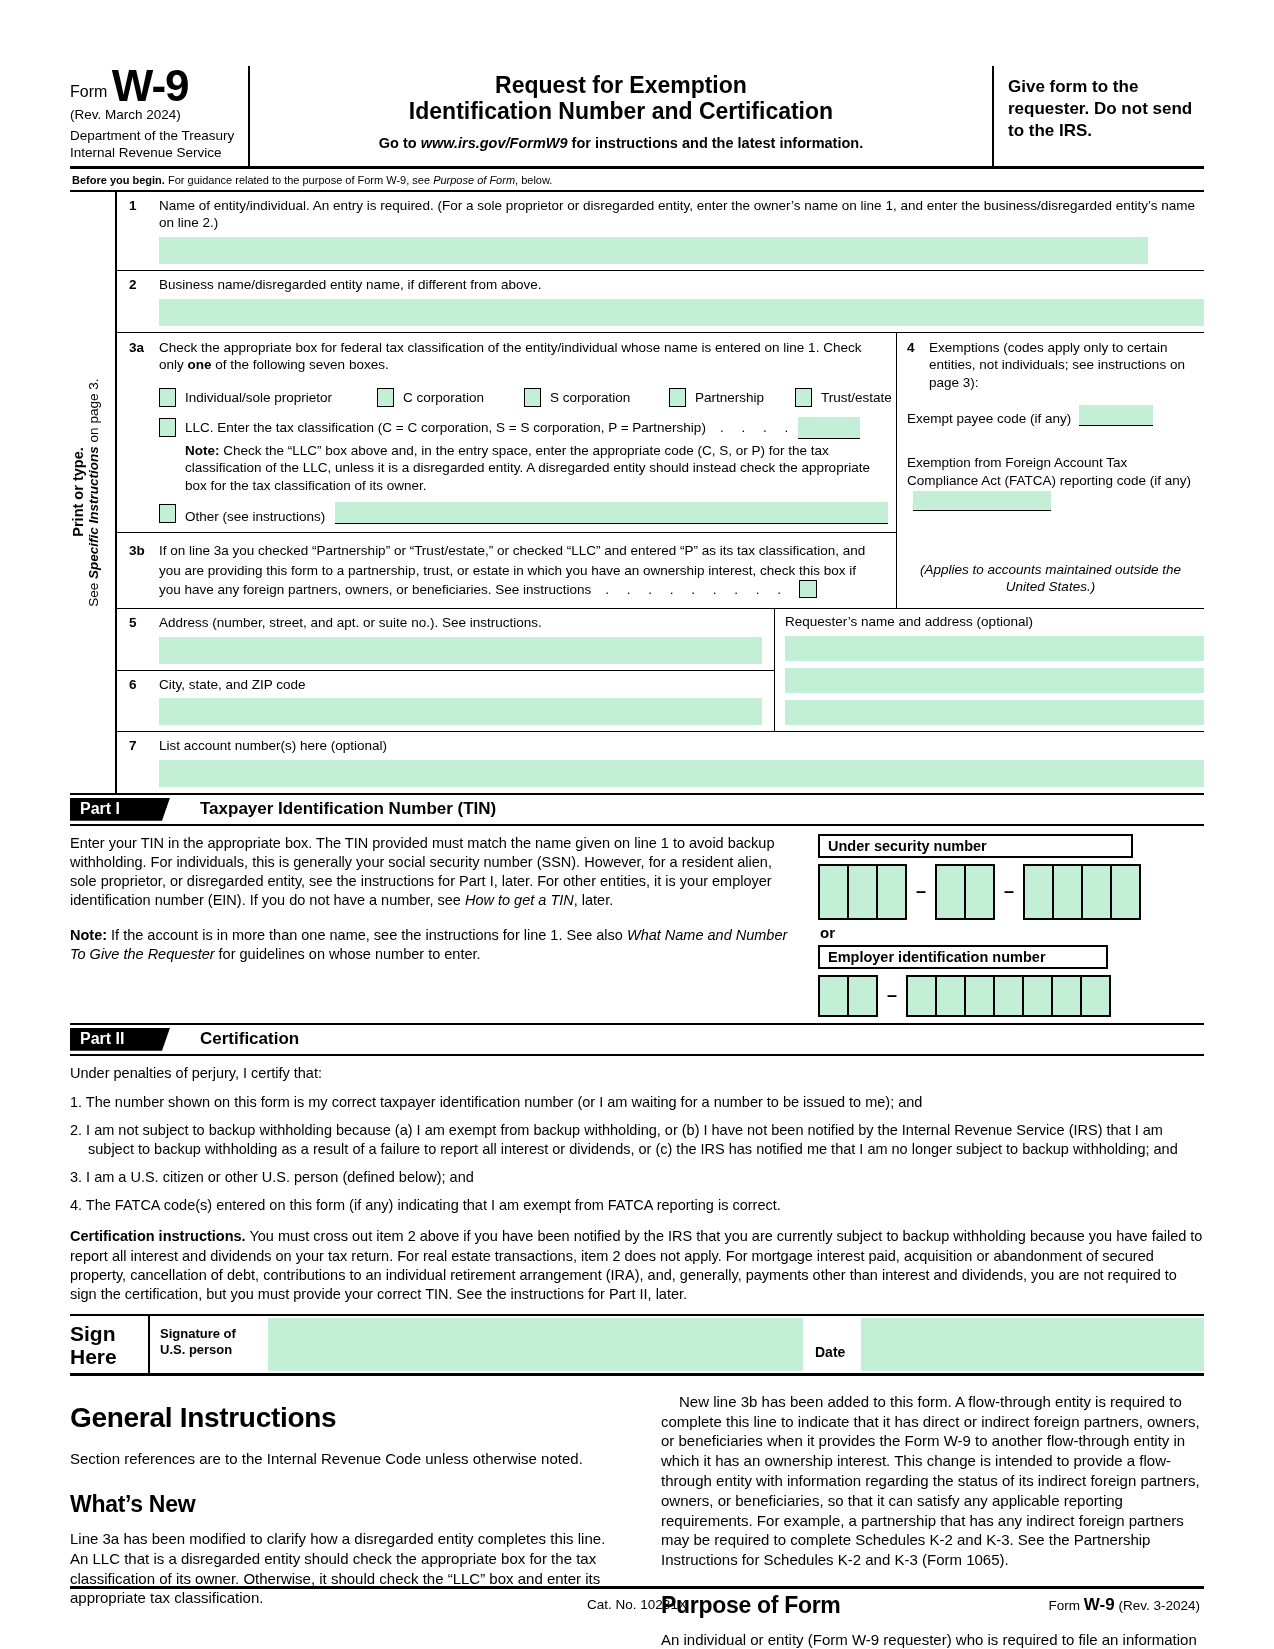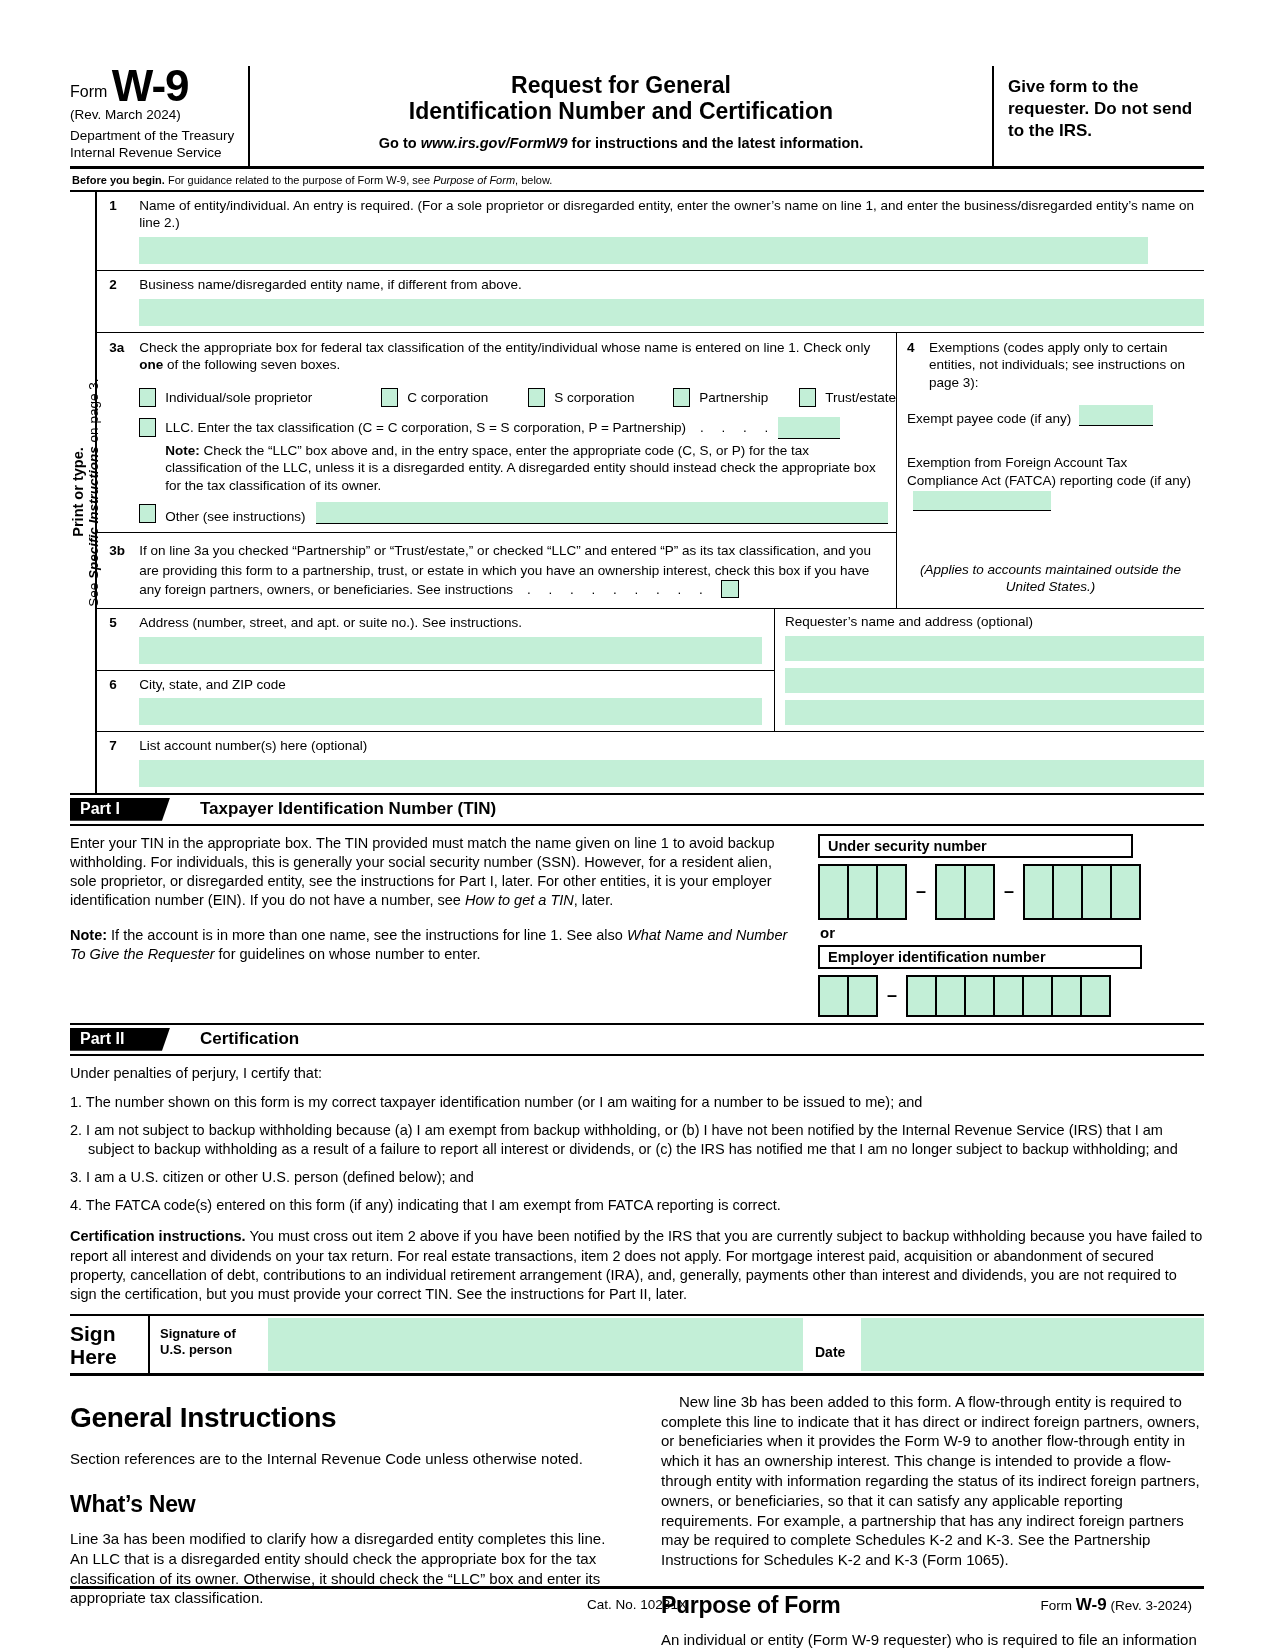--- a/index.html
+++ b/index.html
@@ -85,21 +85,21 @@
   .parttitle{font-weight:bold;font-size:17px;margin-left:30px;}
 
   
   .tinwrap{display:flex;padding-top:8px;border-bottom:2px solid var(--ink);padding-bottom:6px;}
   .tinleft{width:748px;font-size:14.5px;line-height:1.32;padding-right:16px;}
   .tinleft .it{font-style:italic;}
   .tinnote{margin-top:16px;}
   .tinright{flex:1;}
   .lblbox{border:2px solid var(--ink);font-weight:bold;font-size:14.5px;padding:2px 8px;}
   .ssnlblbox{width:315px;}
-  .einlblbox{width:324px;}
+  .einlblbox{width:290px;}
   .digitrow{display:flex;align-items:center;margin-top:6px;}
   .dbox{width:31px;height:56px;background:var(--green);border:2px solid var(--ink);margin-left:-2px;}
   .dgroup{display:flex;}
   .dgroup .dbox:first-child{margin-left:0;}
   .dash{font-weight:bold;font-size:18px;margin:0 9px;}
   .orlbl{font-weight:bold;font-size:15px;margin:4px 0 4px 2px;}
   .ein .dbox{height:42px;}
 
   
   .p2{font-size:14.5px;line-height:1.32;}
@@ -122,40 +122,40 @@
   .col{flex:1;font-size:15px;line-height:1.32;}
   .h-big{font-size:28px;font-weight:bold;margin:8px 0 12px 0;letter-spacing:-.3px;}
   .h-med{font-size:23px;font-weight:bold;margin:20px 0 10px 0;letter-spacing:-.3px;}
   .col p{margin-bottom:10px;}
   .col .it{font-style:italic;}
   .indent{text-indent:18px;}
 
   
   .footer{position:absolute;left:70px;right:70px;bottom:52px;border-top:3px solid var(--ink);padding-top:8px;font-size:13.5px;}
   .footer .cat{position:absolute;left:0;right:0;text-align:center;}
-  .footer .fright{position:absolute;right:12px;top:6px;}
+  .footer .fright{position:absolute;right:4px;top:6px;}
   .footer .fw9{font-weight:bold;font-size:17px;}
 </style>
 </head>
 <body>
 
 <div class="page">
 
   <div class="hdr">
     <div class="hdr-left">
       <div><span>Form</span> <span class="form-num-big">W-9</span></div>
       <div class="hdr-rev">(Rev. March 2024)</div>
       <div class="hdr-dept">
         <div>Department of the Treasury</div>
         <div>Internal Revenue Service</div>
       </div>
     </div>
     <div class="hdr-center">
       <div class="hdr-title">
-        <div>Request for General</div>
+        <div>Request for Exemption</div>
         <div>Identification Number and Certification</div>
       </div>
       <div class="hdr-goto"><span>Go to </span><span class="it">www.irs.gov/FormW9</span><span> for instructions and the latest information.</span></div>
     </div>
     <div class="hdr-right">Give form to the requester. Do not send to the IRS.</div>
   </div>
 
   <div class="before"><b>Before you begin.</b><span> For guidance related to the purpose of Form W-9, see </span><span class="it">Purpose of Form</span><span>, below.</span></div>
 
   <div class="formbox">
@@ -185,21 +185,21 @@
       </div>
 
       <div class="r3wrap">
         <div class="r3left">
           <div class="r3a">
             <div class="lblline">
               <span class="num">3a</span>
               <span class="lbl"><span>Check the appropriate box for federal tax classification of the entity/individual whose name is entered on line 1. Check only </span><b>one</b><span> of the following seven boxes.</span></span>
             </div>
             <div class="cbrow">
-              <span class="cbitem" style="width:242px">
+              <span class="cbitem" style="width:218px">
                   <span class="cb"></span>
                   <span>Individual/sole proprietor</span>
                 </span>
               <span class="cbitem" style="width:147px">
                   <span class="cb"></span>
                   <span>C corporation</span>
                 </span>
               <span class="cbitem" style="width:145px">
                   <span class="cb"></span>
                   <span>S corporation</span>

